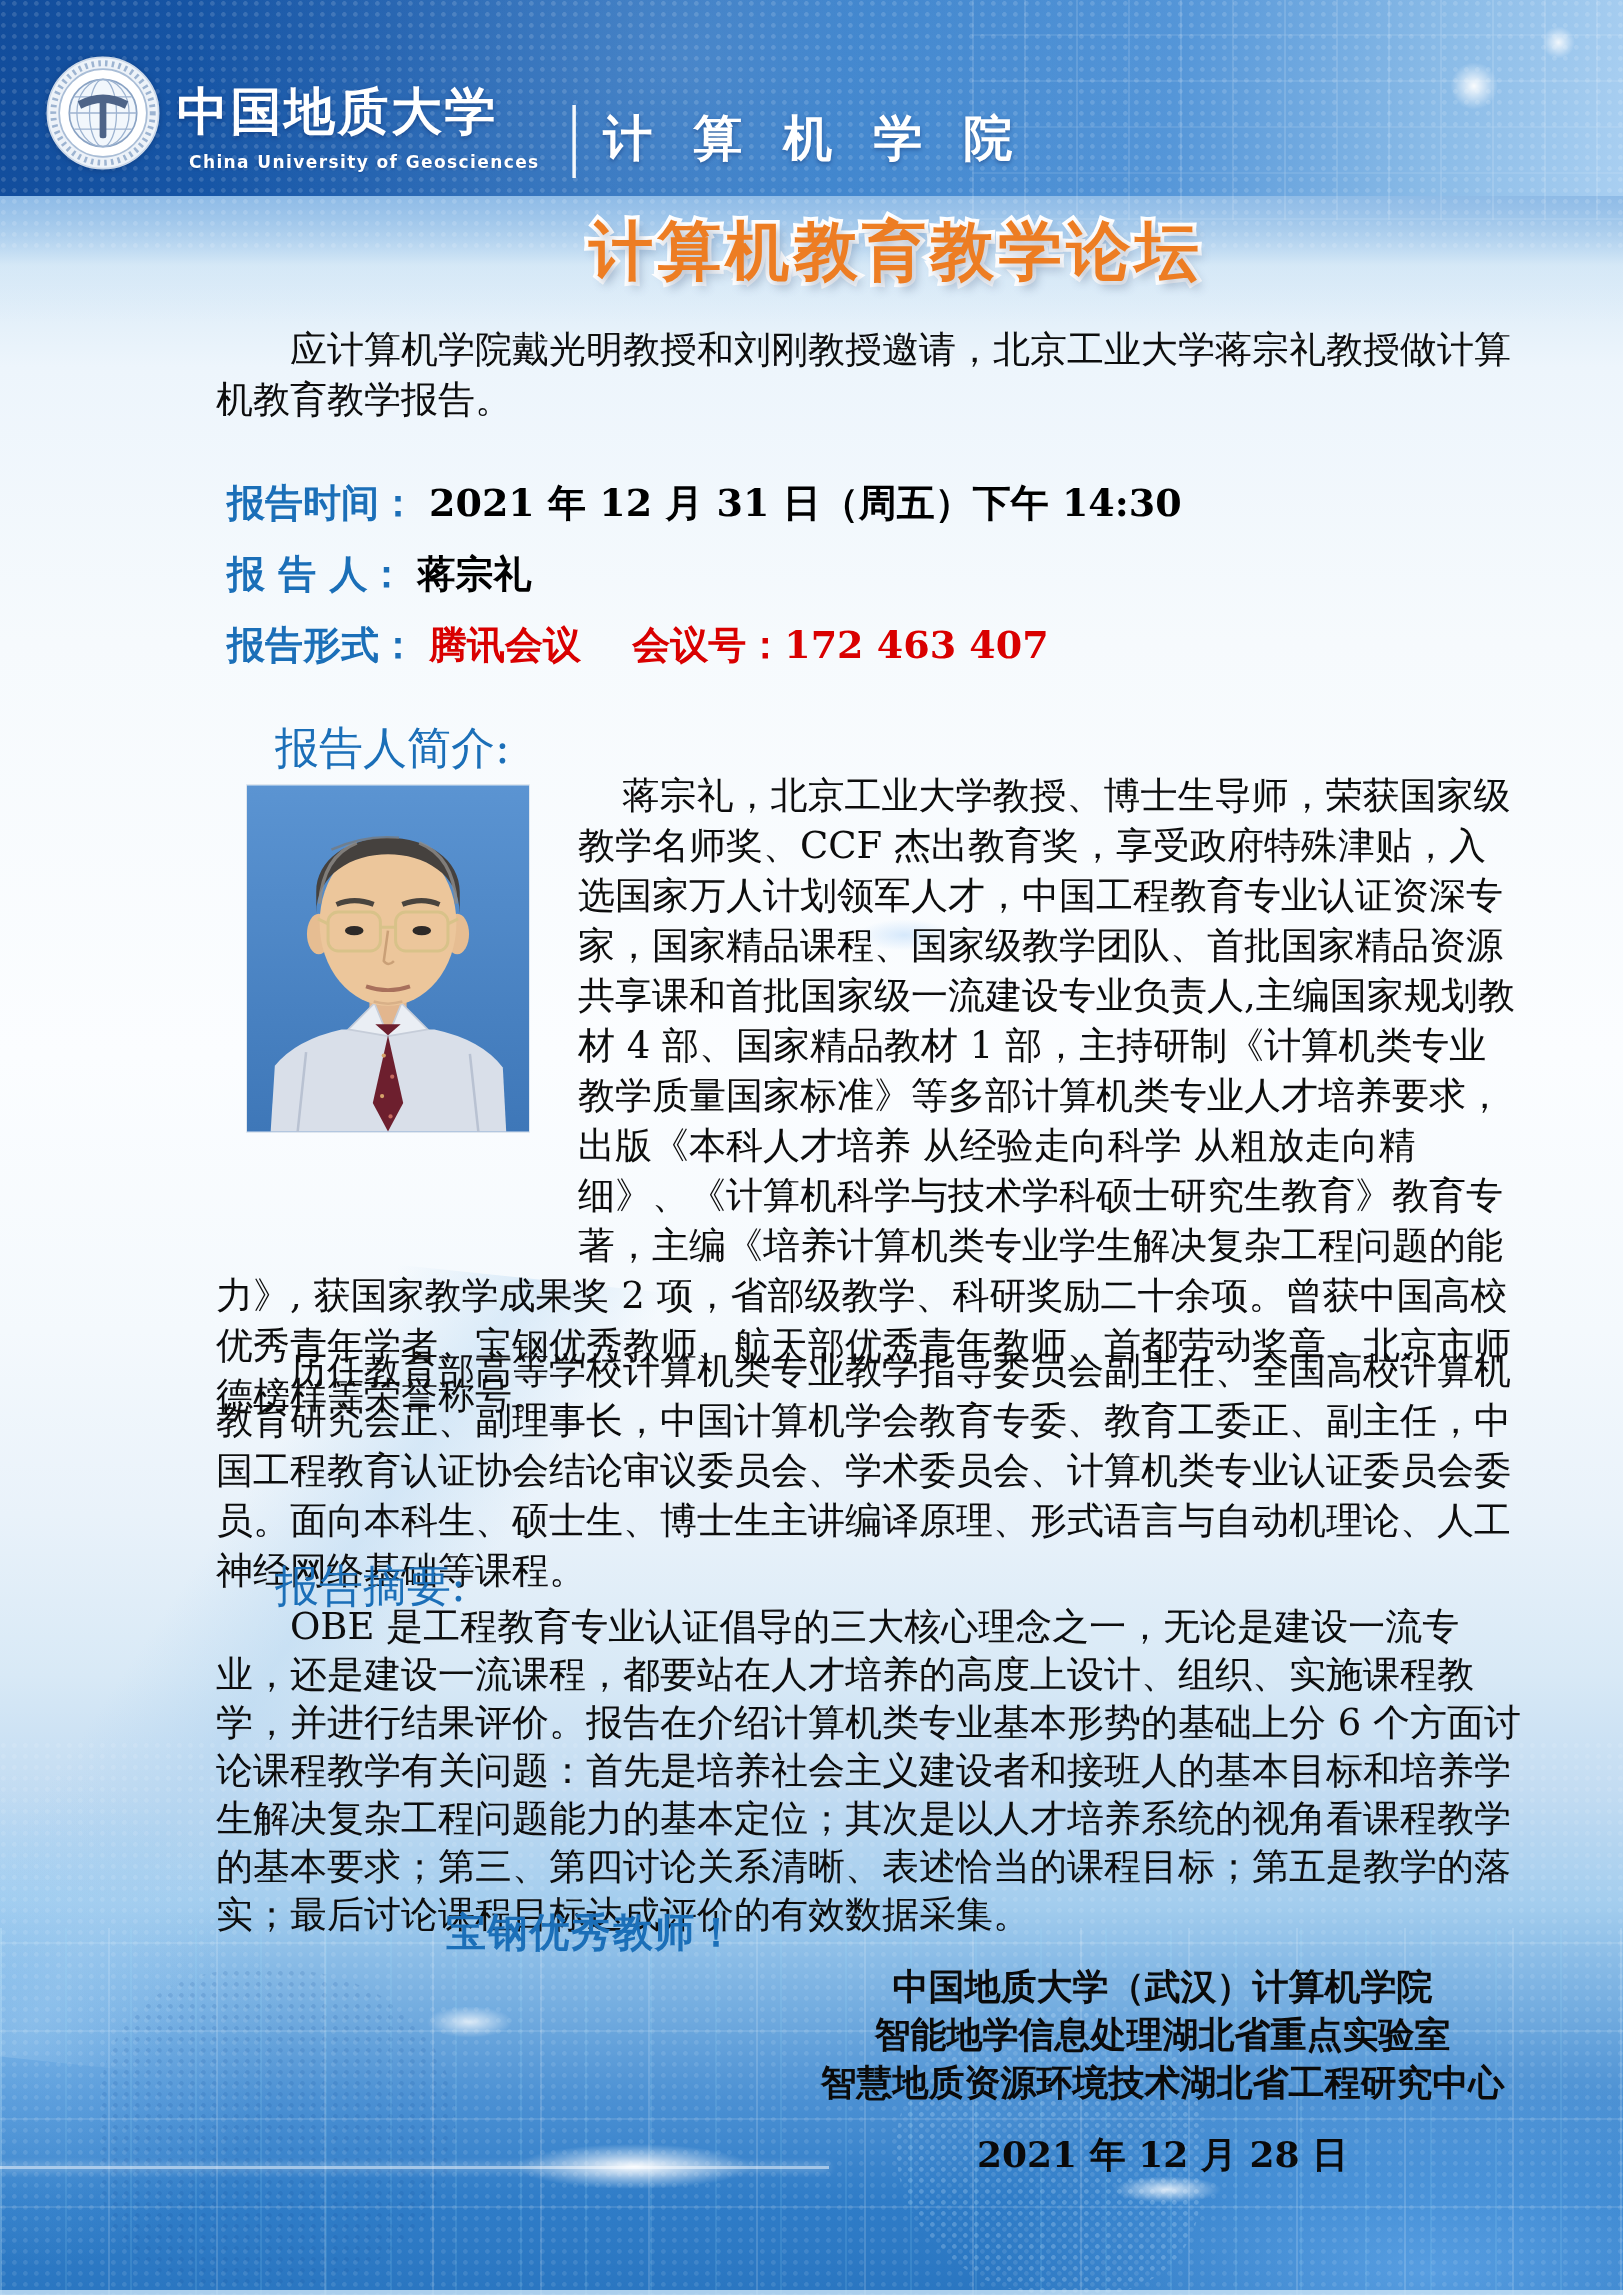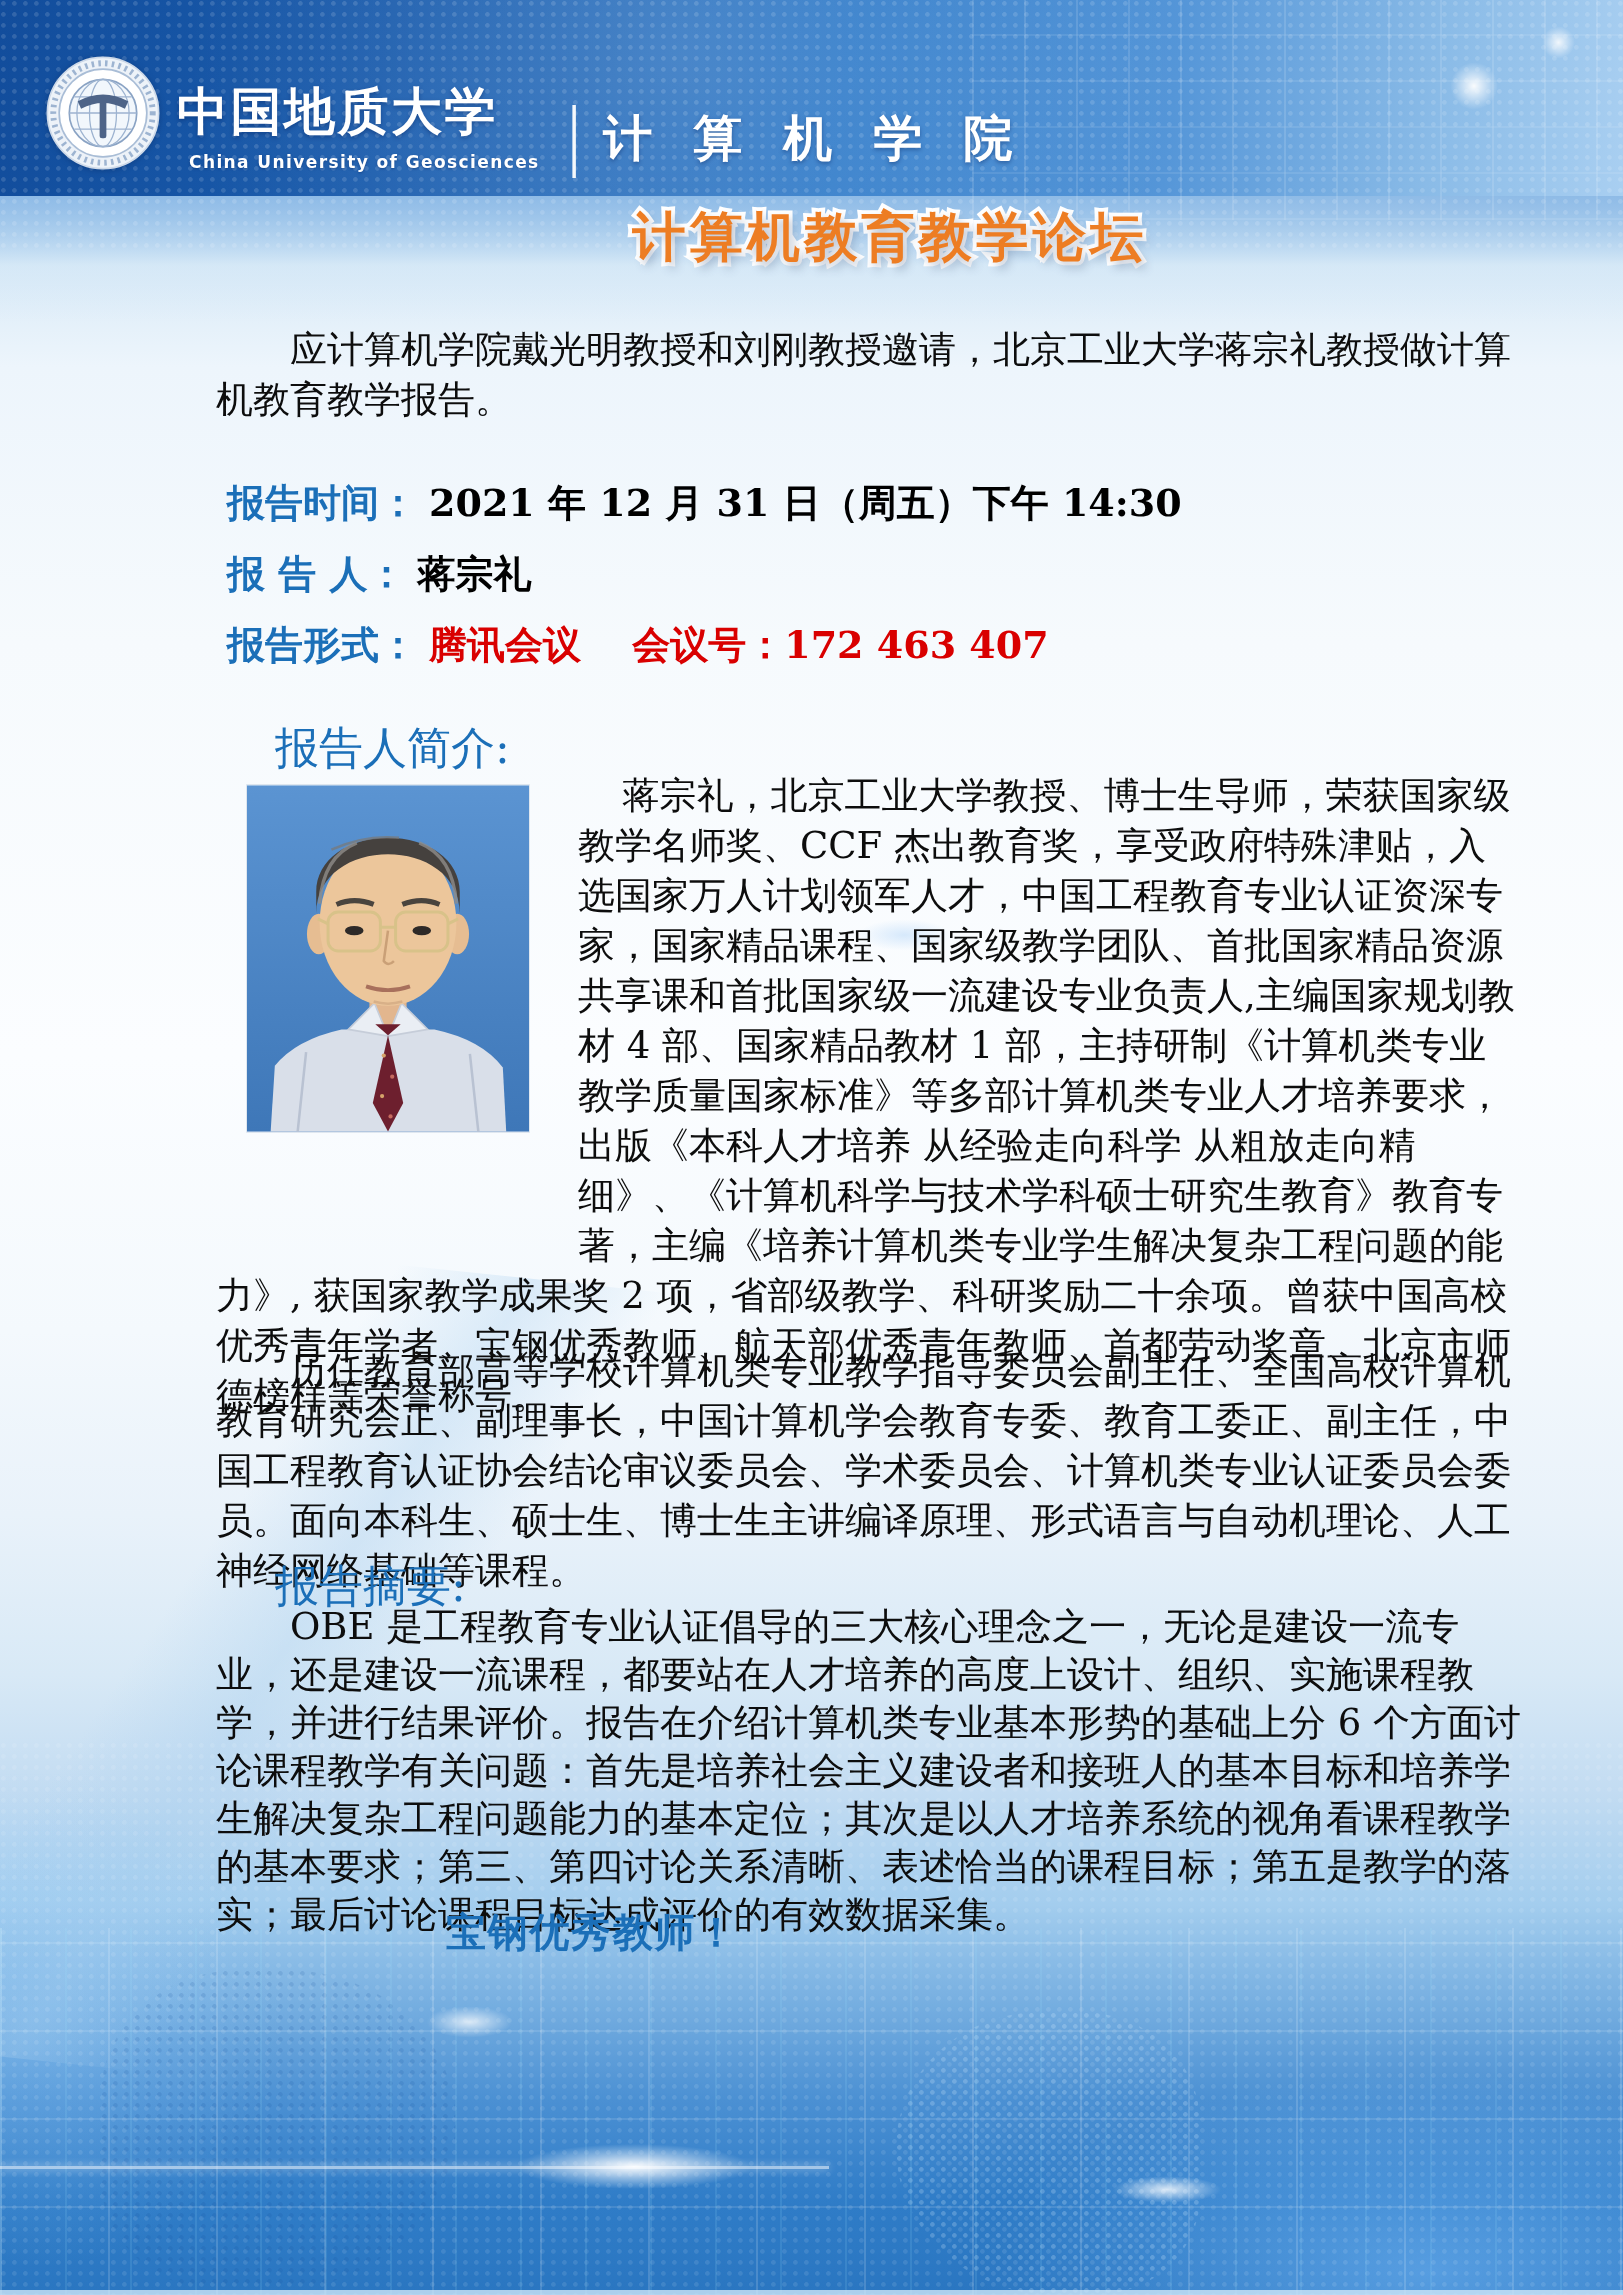--- a/index.html
+++ b/index.html
@@ -73,23 +73,23 @@
   .logo{width:118px;height:118px;display:block;flex:0 0 auto;filter:drop-shadow(0 1.7px 3.4px rgba(0,30,80,.35));}
   .uni-block{margin-left:15px;padding-top:8.5px;}
   .uni-cn{font-size:51px;font-weight:700;letter-spacing:2.5px;text-shadow:0 1.7px 4.2px rgba(0,30,90,.4);}
   .uni-en{font-size:17px;font-weight:700;letter-spacing:1.4px;margin-top:5px;margin-left:12px;
     text-shadow:0 0.8px 2.5px rgba(0,30,90,.4);}
   .hdr-divider{font-size:73px;font-weight:100;line-height:1;margin:5px 17px 0 22px;opacity:.95;}
   .dept{font-size:49px;font-weight:700;letter-spacing:12px;padding-top:13.5px;
     text-shadow:0 1.7px 4.2px rgba(0,30,90,.4);}
 
   
-  .title{position:absolute;left:881px;top:193px;transform:translateX(-50%);margin:9px;white-space:nowrap;
+  .title{position:absolute;left:881px;top:193px;transform:translateX(-50%);margin:15px;white-space:nowrap;
     font-family:Liberation Serif, serif;
-    font-size:53px;font-weight:800;letter-spacing:4.2px;color:#ed7d23;
+    font-size:64px;font-weight:800;letter-spacing:4.2px;color:#ed7d23;
     -webkit-text-stroke:7.6px #ffffff;paint-order:stroke fill;
     text-shadow:4.2px 6px 10px rgba(90,110,145,.45);}
 
   
   .intro{position:absolute;left:216px;top:325px;width:1302px;margin:0;
     font-size:37px;line-height:50px;font-weight:500;text-indent:2em;}
   .info{position:absolute;left:227px;top:440px;margin-top:43px;}
   .info-row{margin-bottom:31px;font-size:38px;line-height:39px;white-space:nowrap;}
   .info-lbl{color:#1b6fb8;font-weight:700;}
   .info-val{color:#000;font-weight:700;margin-left:12px;}
@@ -213,15 +213,21 @@
     </div>
     <p class="bio-p1">蒋宗礼，北京工业大学教授、博士生导师，荣获国家级教学名师奖、CCF 杰出教育奖，享受政府特殊津贴，入选国家万人计划领军人才，中国工程教育专业认证资深专家，国家精品课程、国家级教学团队、首批国家精品资源共享课和首批国家级一流建设专业负责人,主编国家规划教材 4 部、国家精品教材 1 部，主持研制《计算机类专业教学质量国家标准》等多部计算机类专业人才培养要求，出版《本科人才培养 从经验走向科学 从粗放走向精细》、《计算机科学与技术学科硕士研究生教育》教育专著，主编《培养计算机类专业学生解决复杂工程问题的能力》, 获国家教学成果奖 2 项，省部级教学、科研奖励二十余项。曾获中国高校优秀青年学者、宝钢优秀教师、航天部优秀青年教师、首都劳动奖章、北京市师德榜样等荣誉称号。</p>
   </div>
   <p class="bio-p2">历任教育部高等学校计算机类专业教学指导委员会副主任、全国高校计算机教育研究会正、副理事长，中国计算机学会教育专委、教育工委正、副主任，中国工程教育认证协会结论审议委员会、学术委员会、计算机类专业认证委员会委员。面向本科生、硕士生、博士生主讲编译原理、形式语言与自动机理论、人工神经网络基础等课程。</p>
 
   <div class="section-label abstract-label">报告摘要:</div>
   <p class="abstract">OBE 是工程教育专业认证倡导的三大核心理念之一，无论是建设一流专业，还是建设一流课程，都要站在人才培养的高度上设计、组织、实施课程教学，并进行结果评价。报告在介绍计算机类专业基本形势的基础上分 6 个方面讨论课程教学有关问题：首先是培养社会主义建设者和接班人的基本目标和培养学生解决复杂工程问题能力的基本定位；其次是以人才培养系统的视角看课程教学的基本要求；第三、第四讨论关系清晰、表述恰当的课程目标；第五是教学的落实；最后讨论课程目标达成评价的有效数据采集。</p>
 
   <div class="welcome">宝钢优秀教师！</div>
 
+  <div class="footer">
+    <div>中国地质大学（武汉）计算机学院</div>
+    <div>智能地学信息处理湖北省重点实验室</div>
+    <div>智慧地质资源环境技术湖北省工程研究中心</div>
+    <div class="date">2021 年 12 月 28 日</div>
+  </div>
 
 </div>
 
 
 </body></html>

